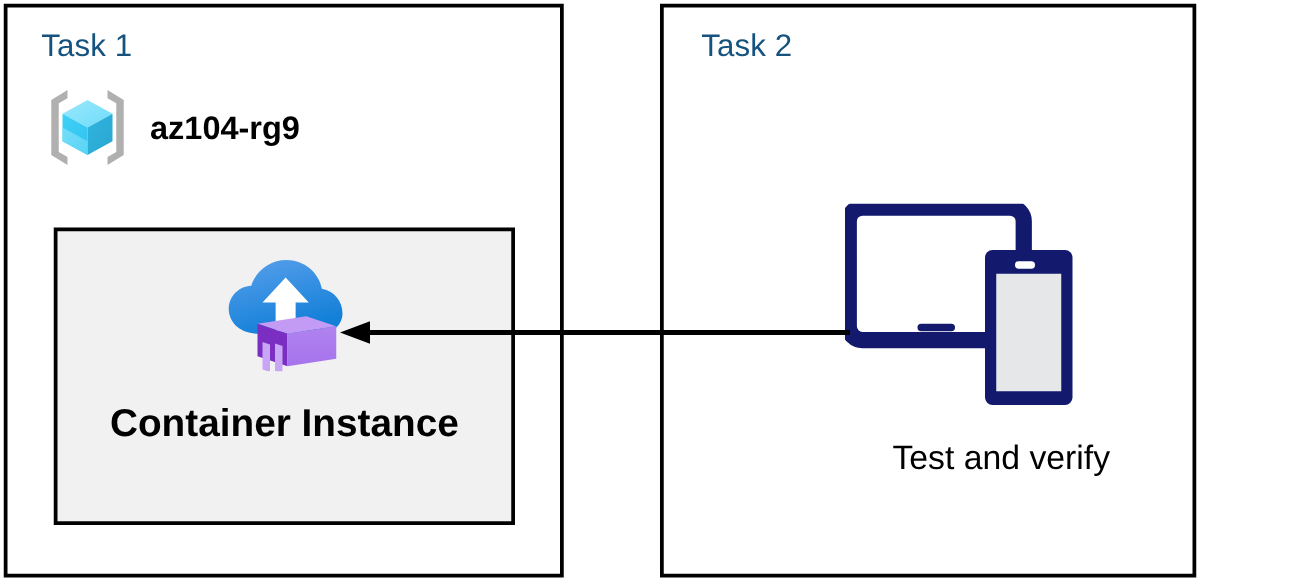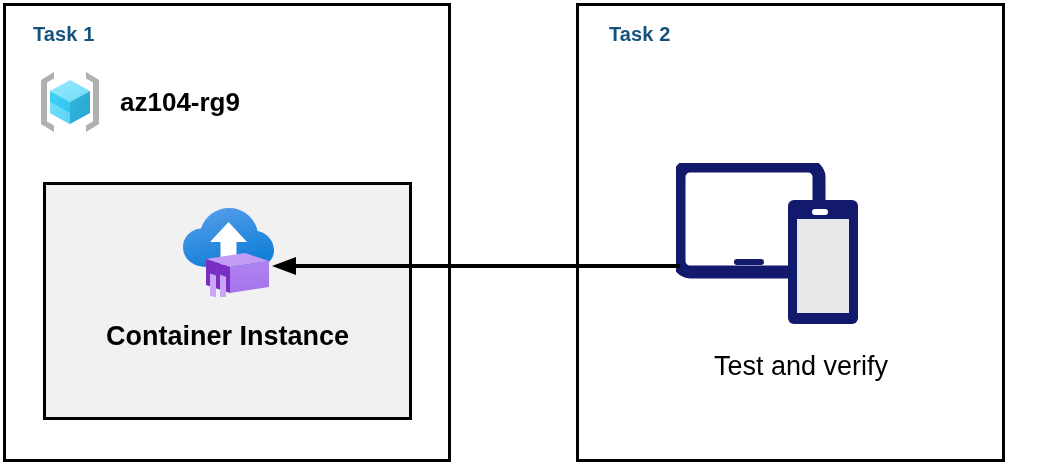--- a/index.html
+++ b/index.html
@@ -25,30 +25,30 @@
     border: 3px solid #000000;
     background: #ffffff;
   }
   #panel-task1 {
     left: 3px;
     top: 3px;
     width: 448px;
     height: 459px;
   }
   #panel-task2 {
-    left: 576px;
+    left: 528px;
     top: 3px;
     width: 429px;
     height: 459px;
   }
 
   .panel-title {
     position: absolute;
-    font-size: 20px;
-    font-weight: bold;
+    font-size: 25px;
+    font-weight: normal;
     color: #15527e;
     letter-spacing: 0.1px;
     white-space: nowrap;
   }
   #title-task1 { left: 27px; top: 17px; }
   #title-task2 { left: 30px; top: 17px; }
 
   
   #rg-row {
     position: absolute;
@@ -81,21 +81,21 @@
     align-items: center;
   }
   #aci-icon {
     width: 98px;
     height: 92px;
     display: block;
     margin-top: 20px;
   }
   #aci-label {
     margin-top: 24px;
-    font-size: 27px;
+    font-size: 31px;
     font-weight: bold;
     color: #000000;
     white-space: nowrap;
     text-align: center;
   }
 
   
   #devices-icon {
     position: absolute;
     left: 676px;

